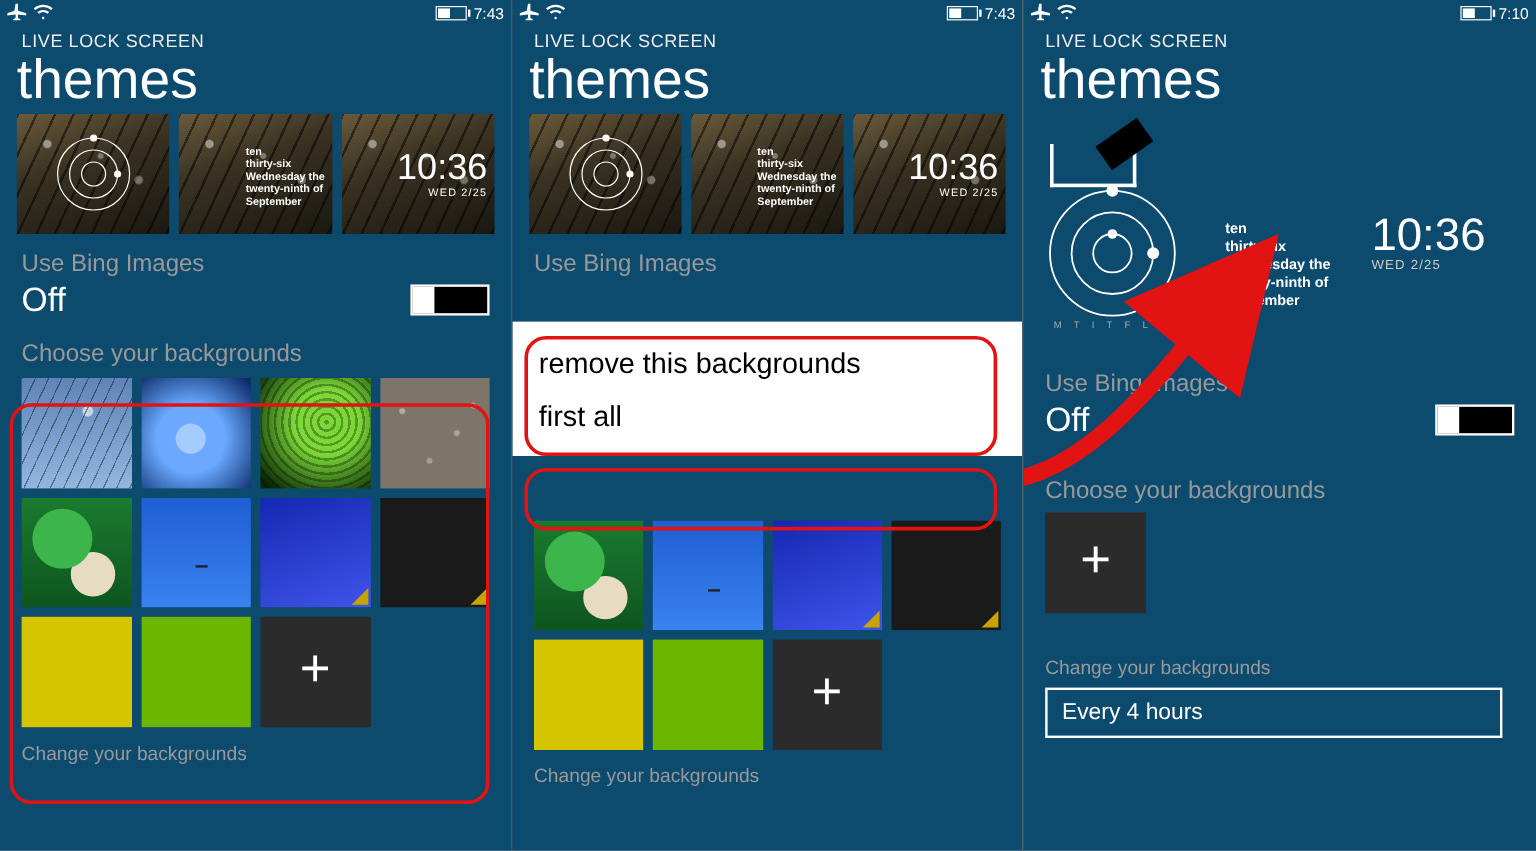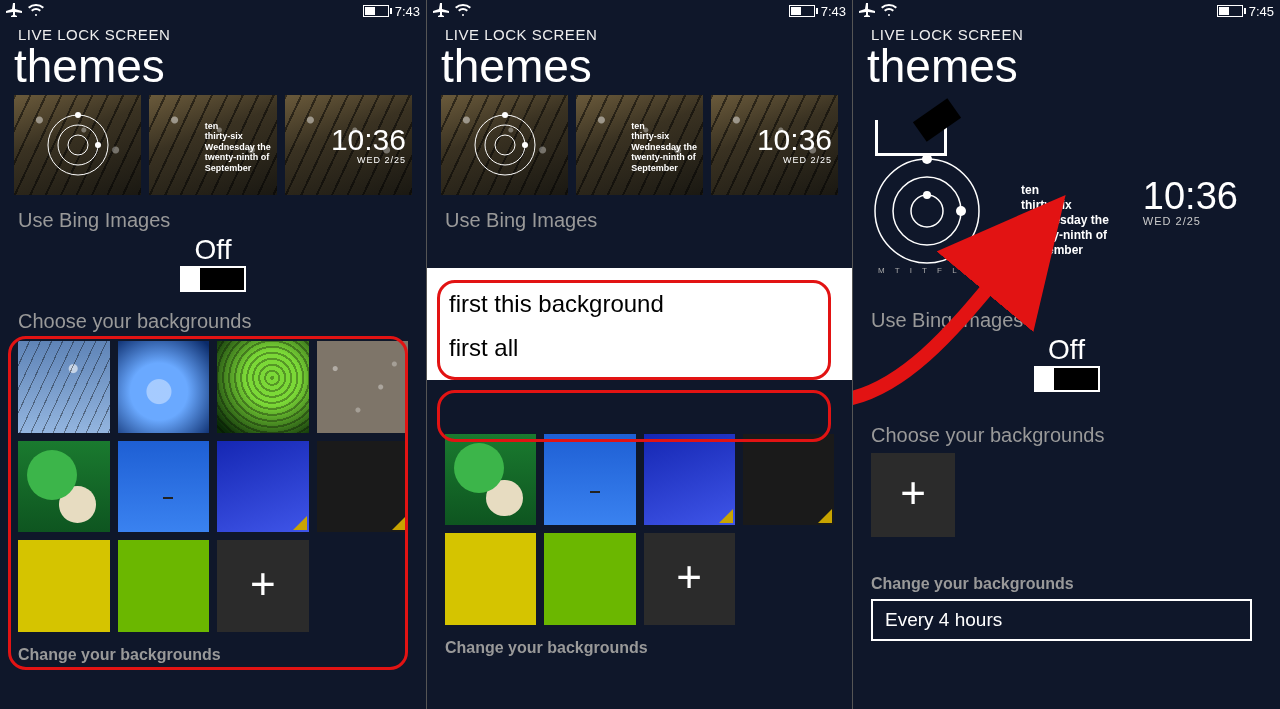--- a/index.html
+++ b/index.html
@@ -9,21 +9,21 @@
     font-weight: 300;
     color: #fff;
     width: 1280px;
     height: 709px;
     display: flex;
     overflow: hidden;
   }
   .phone {
     width: 426px;
     height: 709px;
-    background: #0f172a;
+    background: #0c4a6e;
     position: relative;
     overflow: hidden;
     flex: 0 0 426px;
   }
   .phone + .phone { border-left: 1px solid #555; }
 
   
   .status {
     height: 22px;
     display: flex;
@@ -87,21 +87,21 @@
   .theme.t3 .overlay { justify-content:center; }
   .clock-big {
     font-size: 30px; font-weight:200; text-align:right; padding-right:6px; line-height:1;
   }
   .clock-sub { font-size:9px; letter-spacing:1px; text-align:right; padding-right:6px;}
   .word-time { font-size:9px; line-height:1.15; font-weight:600; padding:4px 6px 0 0;}
 
   .section-label {
     color:#999; font-size:20px; padding: 0 18px 2px 18px;
   }
-  .toggle-row { display:flex; align-items:center; padding: 0 18px 18px 18px; flex-direction: column; }
+  .toggle-row { display:flex; align-items:center; padding: 0 18px 18px 18px; }
   .toggle-val { font-size:28px; font-weight:300; flex:1; }
   .toggle {
     width:66px; height:26px; border:2px solid #fff; position:relative; background:#000;
   }
   .toggle .knob { position:absolute; left:0; top:0; width:18px; height:100%; background:#fff; }
 
   .grid {
     display:grid; grid-template-columns: repeat(4, 1fr); gap:8px;
     padding: 6px 18px 8px 18px;
   }
@@ -132,21 +132,21 @@
   .tile.frog::before{content:"";position:absolute;left:45%;top:50%;width:40%;height:40%;
     background:#e7dcc1;border-radius:50%;}
   .tile.bluesky { background: linear-gradient(180deg,#1e5fd4 0%, #3a82f0 100%); }
   .tile.bluesky::after{content:"";position:absolute;left:50%;top:62%;width:10px;height:2px;background:#222;}
   .tile.blue2 { background: linear-gradient(160deg,#1527b3 0%, #3f55e8 100%); }
   .tile.dark { background:#1a1a1a; }
   .tile.yellow { background:#d5c400; }
   .tile.grn { background:#6bb700; }
 
   .footer-label {
-    color:#999; font-size:16px; padding: 6px 18px 2px 18px; font-weight: bold;
+    color:#999; font-size:16px; padding: 6px 18px 2px 18px;
   }
 
   .callout {
     position:absolute; border:3px solid #e21313; border-radius:18px;
     pointer-events:none;
   }
 
   
   .ctx {
     position:absolute; left:0; right:0; top:268px;
@@ -332,21 +332,21 @@
       <div class="overlay" style="flex-direction:column;align-items:flex-end;justify-content:center;">
         <div class="clock-big">10:36</div>
         <div class="clock-sub">WED 2/25</div>
       </div>
     </div>
   </div>
 
   <div class="section-label">Use Bing Images</div>
 
   <div class="ctx">
-    <div class="ctx-item">first this background</div>
+    <div class="ctx-item">remove this backgrounds</div>
     <div class="ctx-item">first all</div>
   </div>
 
   <div style="height:196px"></div>
 
   <div class="grid" style="padding-top:4px;">
     <div class="tile frog"></div>
     <div class="tile bluesky"></div>
     <div class="tile blue2">
         <span class="tri"></span>
@@ -377,21 +377,21 @@
     </span>
     <span>
       <svg width="16" height="14" viewBox="0 0 16 14">
           <path d="M8 13a1 1 0 100-2 1 1 0 000 2zM3 7a8 8 0 0110 0l-1.4 1.4a6 6 0 00-7.2 0zM0 4a12 12 0 0116 0l-1.4 1.4a10 10 0 00-13.2 0z"></path>
         </svg>
     </span>
     <span class="spacer"></span>
     <span class="batt">
         <span class="b1"></span>
       </span>
-    <span>7:45</span>
+    <span>7:10</span>
   </div>
 
   <div class="app-title">LIVE LOCK SCREEN</div>
   <div class="page-title">themes</div>
 
   <div class="bracket"></div>
 
   <div class="big-previews">
     <div class="dial-lg">
       <svg viewBox="0 0 120 120">

